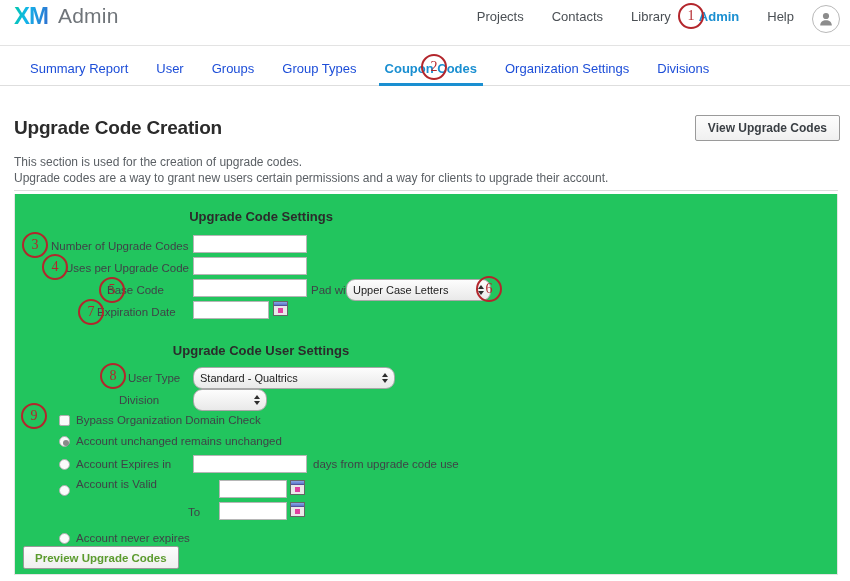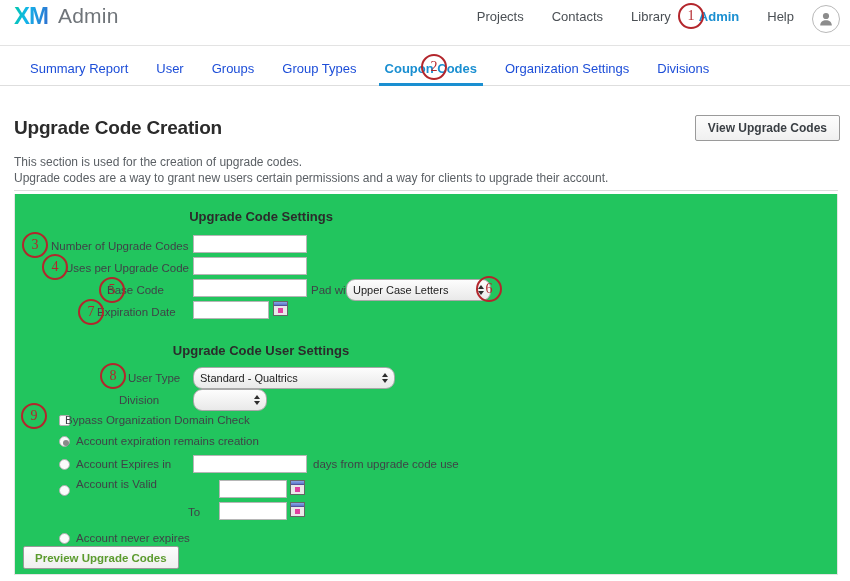--- a/index.html
+++ b/index.html
@@ -322,24 +322,24 @@
     <div class="fieldlabel" style="left:104px; top:200px; width:68px;">Division</div>
     <div class="macselect" style="left:178px; top:195px; width:74px;">
       <span></span>
       <span class="arrows">
         <span class="tri-up"></span>
           <span class="tri-dn"></span>
       </span>
     </div>
 
     <div class="chk" style="left:44px; top:221px;"></div>
-    <div class="plaintext" style="left:50px; top:220px;">Bypass Organization Domain Check</div>
+    <div class="plaintext" style="left:61px; top:220px;">Bypass Organization Domain Check</div>
 
     <div class="rad on" style="left:44px; top:242px;"></div>
-    <div class="plaintext" style="left:61px; top:241px;">Account expiration remains creation</div>
+    <div class="plaintext" style="left:61px; top:241px;">Account unchanged remains unchanged</div>
 
     <div class="rad" style="left:44px; top:265px;"></div>
     <div class="plaintext" style="left:61px; top:264px;">Account Expires in</div>
     <input class="txtinput" style="left: 178px; top: 261px; width: 114px;" value="">
     <div class="plaintext" style="left:298px; top:264px;">days from upgrade code use</div>
 
     <div class="rad" style="left:44px; top:291px;"></div>
     <div class="plaintext" style="left:61px; top:284px;">Account is Valid</div>
 
     <div class="plaintext" style="left:173px; top:290px;margin-left:44px;">From</div>

